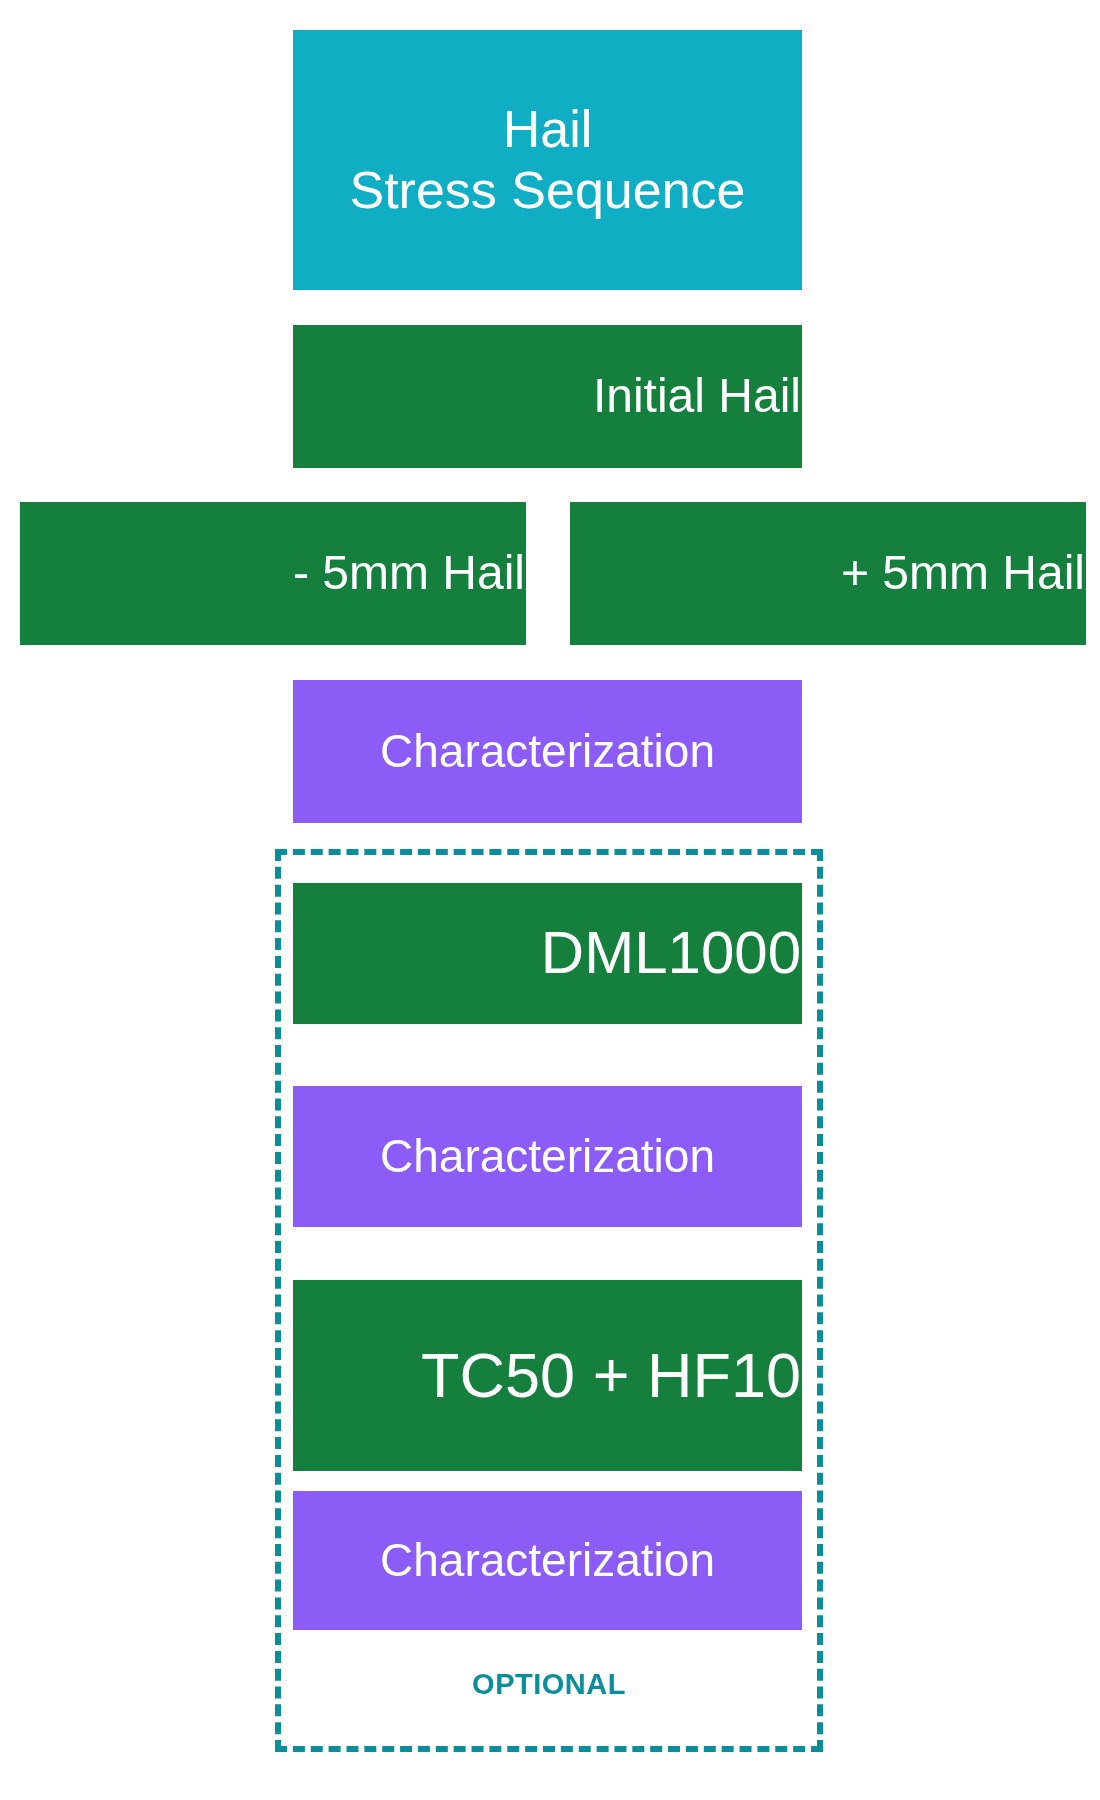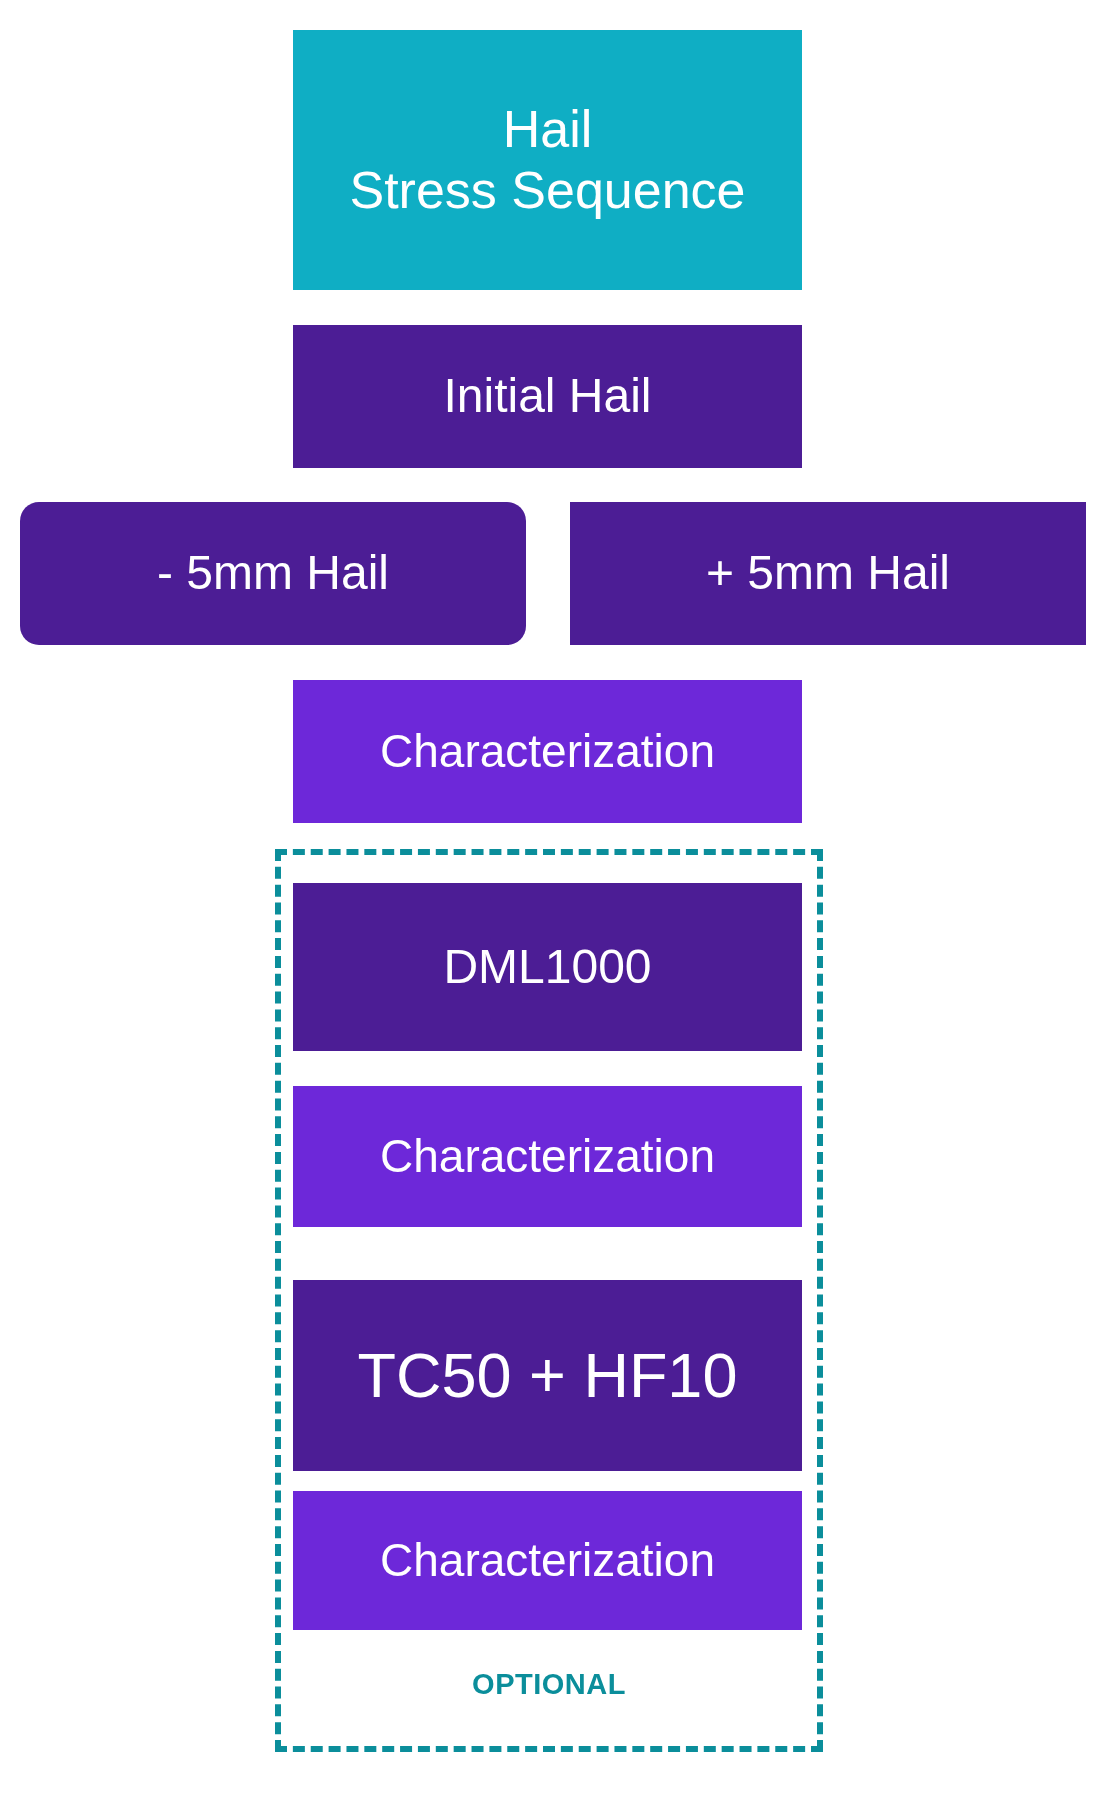--- a/index.html
+++ b/index.html
@@ -16,41 +16,41 @@
     display:flex;
     align-items:center;
     justify-content:center;
     text-align:center;
     color:#ffffff;
     line-height:1.18;
     box-sizing:border-box;
     padding:0 1px;
   }
   .cyan{background:#0FAEC4;}
-  .blue{background:#4c1d95;}
-  .gray{background:#6d28d9;text-align:right;}
+  .blue{background:#15803d;justify-content:flex-end;}
+  .gray{background:#8b5cf6;text-align:right;}
 
   #hdr-hail-stress{left:293px;top:30px;width:509px;height:260px;font-size:52px;}
   #hdr-hail-stress .l1{display:block;}
   #hdr-hail-stress .l2{display:block;}
 
   #box-initial-hail{left:293px;top:325px;width:509px;height:143px;font-size:48px;}
-  #box-minus-hail{left:20px;top:502px;width:506px;height:143px;font-size:48px;border-radius:19px;}
+  #box-minus-hail{left:20px;top:502px;width:506px;height:143px;font-size:48px;}
   #box-plus-hail{left:570px;top:502px;width:516px;height:143px;font-size:48px;}
 
   #box-char-1{left:293px;top:680px;width:509px;height:143px;font-size:46px;}
 
   #optional-region{
     position:absolute;
     left:275px;top:849px;width:548px;height:903px;
     border:6px dashed #0B8E9B;
     box-sizing:border-box;
   }
 
-  #box-dml1000{left:293px;top:883px;width:509px;height:168px;font-size:48px;}
+  #box-dml1000{left:293px;top:883px;width:509px;height:141px;font-size:60px;}
   #box-char-2{left:293px;top:1086px;width:509px;height:141px;font-size:46px;}
   #box-tc50-hf10{left:293px;top:1280px;width:509px;height:191px;font-size:63px;}
   #box-char-3{left:293px;top:1491px;width:509px;height:139px;font-size:46px;}
 
   #optional-label{
     position:absolute;
     left:275px;top:1660px;width:548px;
     text-align:center;
     color:#0B8E9B;
     font-size:29px;

